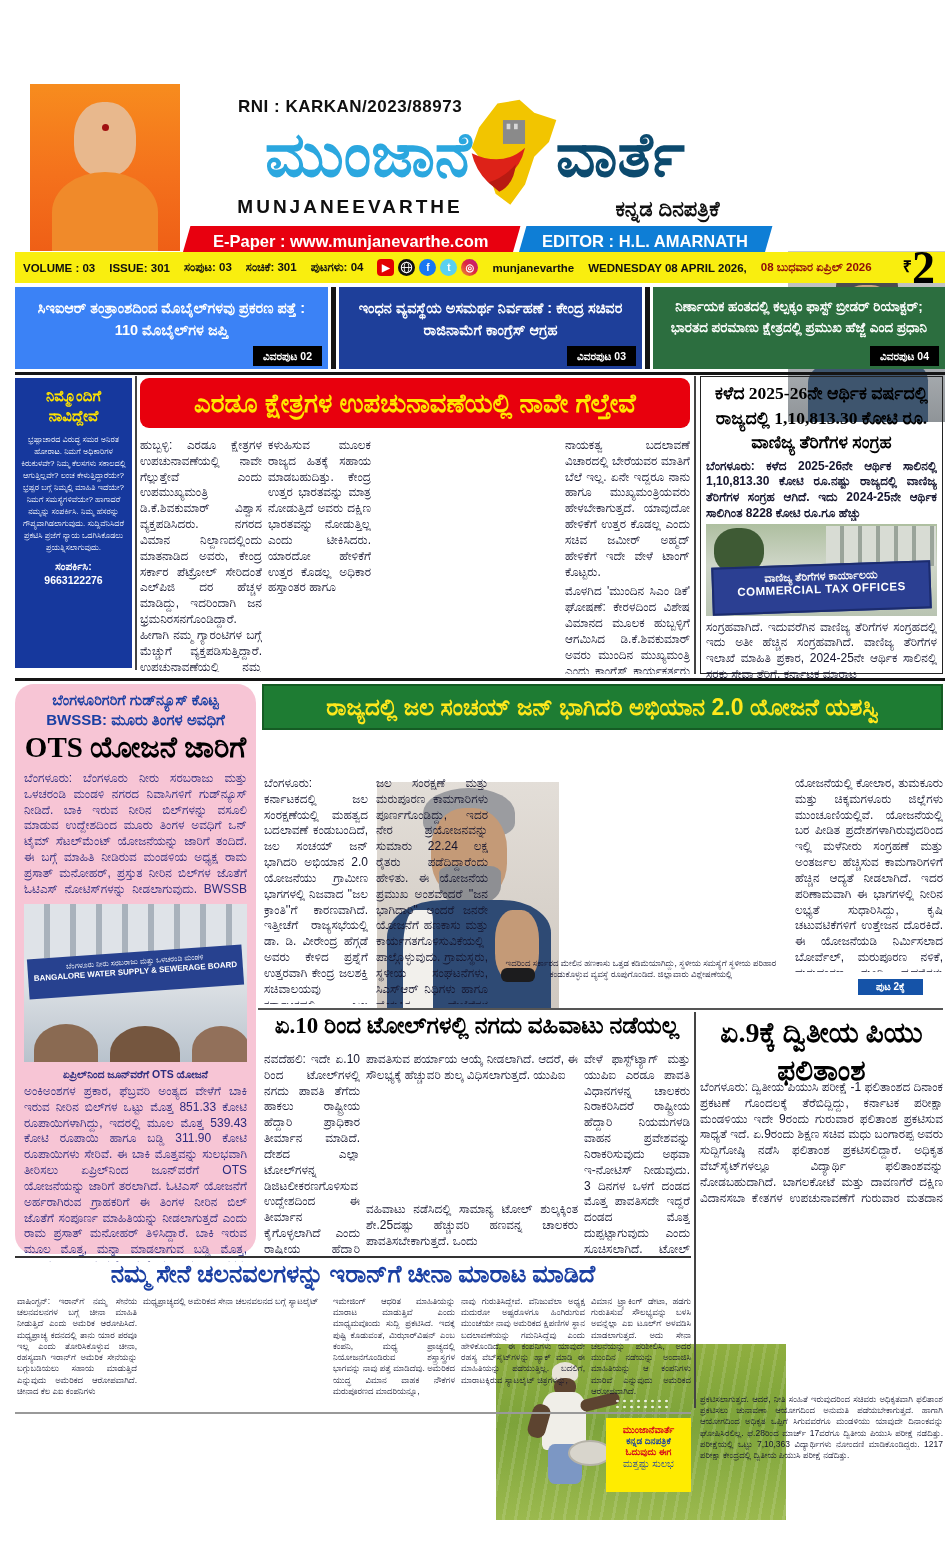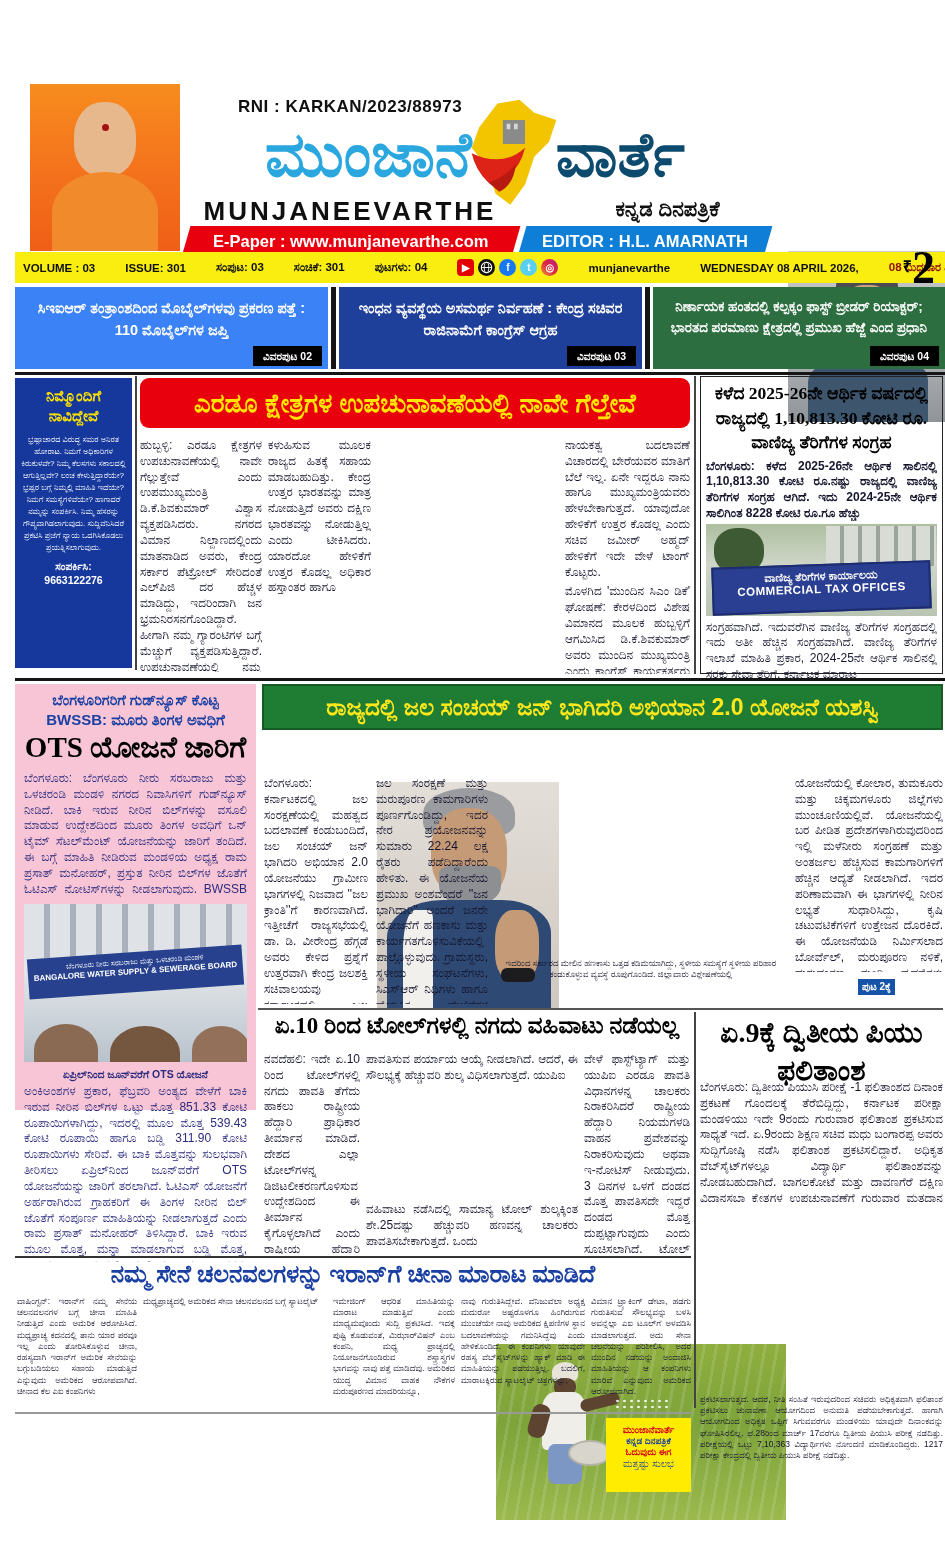--- a/index.html
+++ b/index.html
@@ -1,37 +1,37 @@
 <!DOCTYPE html>
 <html><head>
 <meta charset="utf-8">
 <style>
   html,body{margin:0;padding:0;background:#9a9a9a;}
   .page{position:relative;width:945px;height:1557px;margin:0 auto;background:#ffffff;
         font-family:"Liberation Sans",sans-serif;overflow:hidden;}
   .abs{position:absolute;}
   .bodytext{font-size:12px;line-height:1.32;text-align:justify;color:#15152e;overflow:hidden;}
   .center{text-align:center;}
-  .jump-tag{background:#1553a8;color:#fff;font-size:10px;font-weight:bold;padding:2px 4px;display:inline-block;}
+  .jump-tag{background:#1553a8;color:#fff;font-size:10px;font-weight:bold;padding:2px 18px;display:inline-block;}
   .teaser{color:#fff;font-weight:bold;font-size:14.5px;line-height:1.55;text-align:center;
           padding:10px 10px 20px 10px;box-sizing:border-box;height:82px;overflow:hidden;}
   .teaser-tag{position:absolute;right:6px;bottom:3px;background:#000;color:#fff;font-size:10.5px;
           font-weight:bold;padding:2px 10px;}
   .rule{background:#151515;}
   
   .rni{font-size:17px;font-weight:bold;color:#101010;letter-spacing:.5px;}
   .title-kn1{font-size:62px;font-weight:900;color:#2ba7df;line-height:1;}
   .title-kn2{font-size:62px;font-weight:900;color:#0c4a6e;line-height:1;}
-  .latin-title{font-size:26px;font-weight:900;color:#101010;letter-spacing:3px;}
+  .latin-title{font-size:19px;font-weight:900;color:#101010;letter-spacing:3px;}
   .tagline{font-size:21px;font-weight:900;color:#101010;}
   .ribbon{height:31px;display:flex;align-items:center;justify-content:center;
           transform:skewX(-16deg);}
   .ribbon>span{transform:skewX(16deg);color:#fff;font-weight:bold;font-size:16.5px;white-space:nowrap;}
   
-  .infobar{background:#f9ee0f;display:flex;align-items:center;gap:30px;padding:0 8px;box-sizing:border-box;}
+  .infobar{background:#f9ee0f;display:flex;align-items:center;gap:14px;padding:0 8px;box-sizing:border-box;}
   .infobar .it{font-size:11.5px;font-weight:bold;color:#101010;white-space:nowrap;}
   .infobar .kn-date{color:#8d0b0b;}
   .icon{width:17px;height:17px;border-radius:50%;display:inline-flex;align-items:center;justify-content:center;
         color:#fff;font-size:10px;font-weight:bold;vertical-align:middle;}
   .price{position:absolute;right:10px;top:247px;display:flex;align-items:flex-start;z-index:5;}
   .price .sym{font-size:16px;font-weight:bold;margin-top:8px;}
   .price .val{font-size:46px;font-weight:900;line-height:.9;font-family:"Liberation Serif",serif;}
   
   .photo{position:relative;overflow:hidden;}
   
@@ -181,21 +181,21 @@
       </div>
     </div>
     <div class="bodytext" style="margin-top:4px;height:74px;">ಸಂಗ್ರಹವಾಗಿದೆ. ಇದುವರೆಗಿನ ವಾಣಿಜ್ಯ ತೆರಿಗೆಗಳ ಸಂಗ್ರಹದಲ್ಲಿ ಇದು ಅತೀ ಹೆಚ್ಚಿನ ಸಂಗ್ರಹವಾಗಿದೆ. ವಾಣಿಜ್ಯ ತೆರಿಗೆಗಳ ಇಲಾಖೆ ಮಾಹಿತಿ ಪ್ರಕಾರ, 2024-25ನೇ ಆರ್ಥಿಕ ಸಾಲಿನಲ್ಲಿ ಸರಕು ಸೇವಾ ತೆರಿಗೆ, ಕರ್ನಾಟಕ ಮಾರಾಟ</div>
     <div style="text-align:right;margin-top:2px;">
       <span class="jump-tag">ಪುಟ 2ಕ್ಕೆ</span>
     </div>
   </div>
 
   <div class="abs rule" style="left:15px;top:678px;width:930px;height:3px;"></div>
 
-  <div class="abs pinkbox" style="left:15px;top:684px;width:241px;height:426px;">
+  <div class="abs pinkbox" style="left:15px;top:684px;width:241px;height:570px;border-radius:19px;">
     <div class="blue-head center" style="font-size:14.5px;">ಬೆಂಗಳೂರಿಗರಿಗೆ ಗುಡ್‌ನ್ಯೂಸ್ ಕೊಟ್ಟ</div>
     <div class="blue-head center" style="font-size:15px;margin-top:2px;">BWSSB: ಮೂರು ತಿಂಗಳ ಅವಧಿಗೆ</div>
     <div class="black-head serif-head center" style="font-size:29px;margin-top:2px;">OTS ಯೋಜನೆ ಜಾರಿಗೆ</div>
     <div class="bodytext" style="margin-top:6px;height:128px;">ಬೆಂಗಳೂರು: ಬೆಂಗಳೂರು ನೀರು ಸರಬರಾಜು ಮತ್ತು ಒಳಚರಂಡಿ ಮಂಡಳಿ ನಗರದ ನಿವಾಸಿಗಳಿಗೆ ಗುಡ್‌ನ್ಯೂಸ್ ನೀಡಿದೆ. ಬಾಕಿ ಇರುವ ನೀರಿನ ಬಿಲ್‌ಗಳನ್ನು ವಸೂಲಿ ಮಾಡುವ ಉದ್ದೇಶದಿಂದ ಮೂರು ತಿಂಗಳ ಅವಧಿಗೆ ಒನ್ ಟೈಮ್ ಸೆಟಲ್‌ಮೆಂಟ್ ಯೋಜನೆಯನ್ನು ಜಾರಿಗೆ ತಂದಿದೆ. ಈ ಬಗ್ಗೆ ಮಾಹಿತಿ ನೀಡಿರುವ ಮಂಡಳಿಯ ಅಧ್ಯಕ್ಷ ರಾಮ ಪ್ರಸಾತ್ ಮನೋಹರ್, ಪ್ರಸ್ತುತ ನೀರಿನ ಬಿಲ್‌ಗಳ ಜೊತೆಗೆ ಓಟಿಎಸ್ ನೋಟಿಸ್‌ಗಳನ್ನು ನೀಡಲಾಗುವುದು. BWSSB ವ್ಯಾಪ್ತಿಯ ಸುಮಾರು 11 ಲಕ್ಷ ನೀರಿನ ಸಂಪರ್ಕಗಳಲ್ಲಿ, 5.11 ಲಕ್ಷ ಗ್ರಾಹಕರಿಗೆ ಸಂಬಂಧಿಸಿ ಬಾಕಿ ಬಿಲ್‌ಗಳು ಇರುವುದಾಗಿ ಅವರು ತಿಳಿಸಿದ್ದಾರೆ.</div>
     <div class="photo" style="margin-top:5px;height:158px;background:linear-gradient(180deg,#cfd4da,#e4e7ea 40%,#b8c2cc);">
       <div class="abs" style="left:0;top:0;width:100%;height:54px;background:repeating-linear-gradient(90deg,#dfe3e8 0 20px,#a9b2bc 20px 26px);"></div>
       <div class="abs" style="left:4px;top:48px;right:4px;height:40px;background:#27418f;transform:rotate(-4deg);color:#fff;text-align:center;overflow:hidden;">
         <div style="font-size:7.5px;margin-top:5px;">ಬೆಂಗಳೂರು ನೀರು ಸರಬರಾಜು ಮತ್ತು ಒಳಚರಂಡಿ ಮಂಡಳಿ</div>
         <div style="font-size:8px;font-weight:bold;">BANGALORE WATER SUPPLY &amp; SEWERAGE BOARD</div>
       </div>

